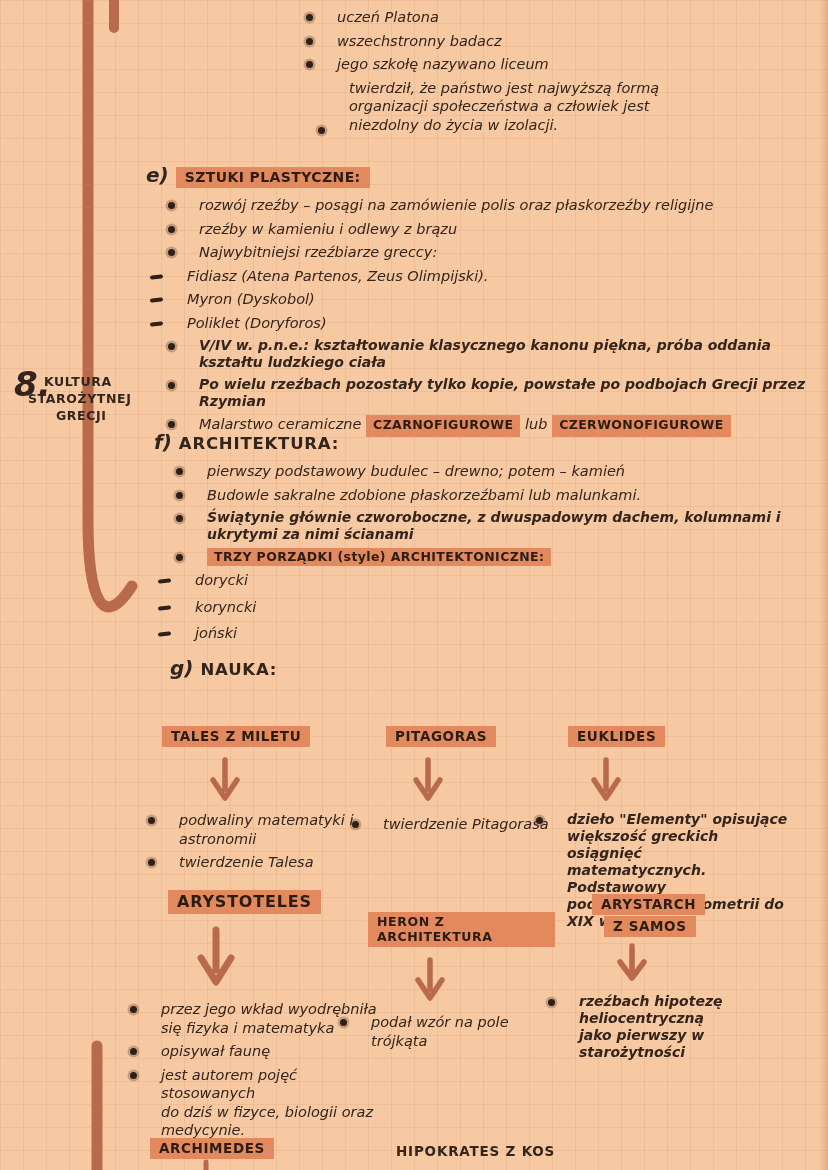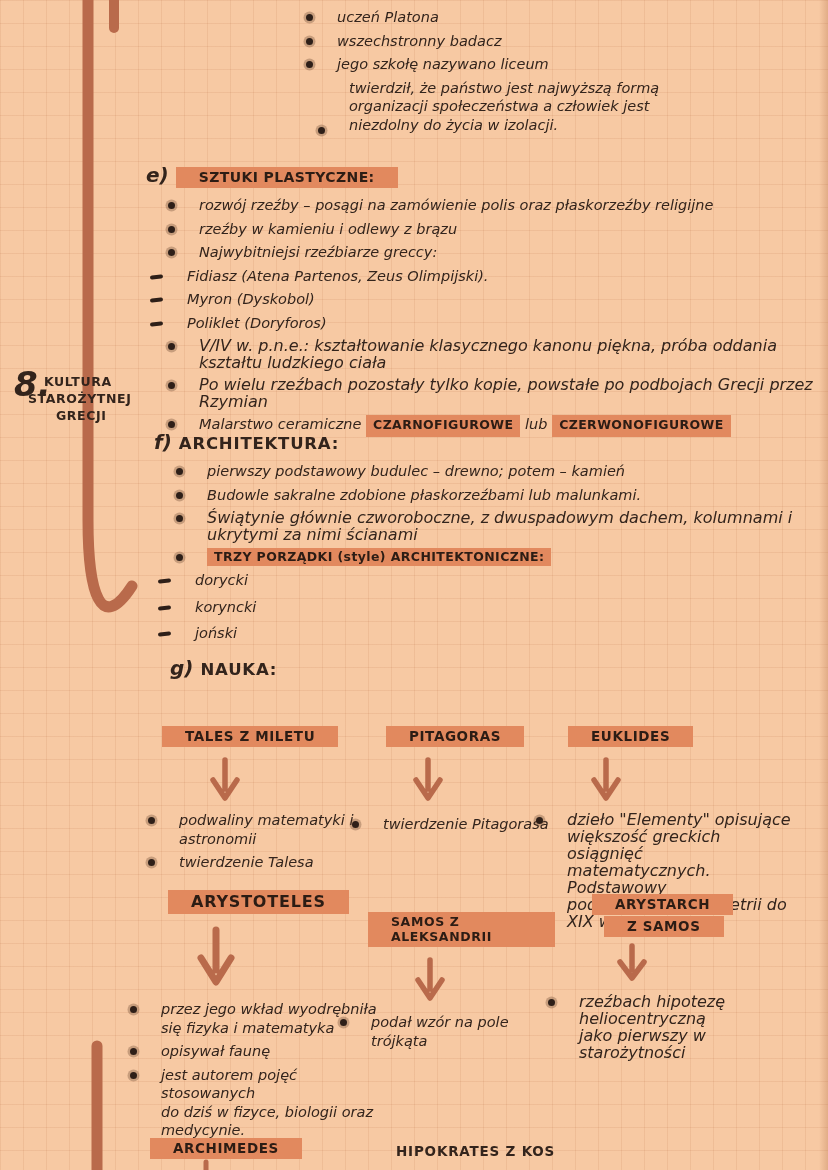--- a/index.html
+++ b/index.html
@@ -11,27 +11,27 @@
       linear-gradient(to bottom, rgba(198,124,82,0.16) 1px, transparent 1px);
     background-size:23px 23px;
     font-family:"DejaVu Sans", sans-serif;
     color:#33241c;
   }
   .decor { position:absolute; left:0; top:0; z-index:1; pointer-events:none; }
   .edge-right { position:absolute; right:0; top:0; width:9px; height:100%;
     background:linear-gradient(to left, rgba(170,100,62,0.28), rgba(170,100,62,0)); z-index:3; }
   .abs { position:absolute; z-index:2; }
   .txt { font-size:14.5px; line-height:18.5px; white-space:pre-line; font-style:italic; }
-  .small .txt, .txt.small { font-size:16px; line-height:17px; }
+  .small .txt, .txt.small { font-size:14px; line-height:17px;font-weight:bold; }
   .row { display:flex; gap:24px; margin-bottom:5px; align-items:flex-start; }
   .marker-dot { flex:0 0 auto; width:7px; height:7px; margin-top:6px; border-radius:50%;
     background:#2e1f18; box-shadow:0 0 0 2.5px rgba(90,55,38,0.30); }
   .marker-dash { flex:0 0 auto; width:13px; height:4px; margin-top:8px; border-radius:2px;
     background:#2e1f18; transform:rotate(-6deg); }
-  .hl { display:inline-block; background:#e2895e; color:#2c1c14; padding:2px 23px 3px;
+  .hl { display:inline-block; background:#e2895e; color:#2c1c14; padding:2px 9px 3px;
     font-weight:bold; font-style:normal; letter-spacing:0.4px; font-size:14px; }
   .hl-sm { font-size:12.5px; padding:1px 7px 2px; }
   .sec-header { font-size:18px; font-weight:bold; margin-bottom:8px; }
   .prefix { font-style:italic; font-weight:bold; font-size:20px; margin-right:7px; }
   .caps-title { font-weight:bold; letter-spacing:0.8px; font-size:16.5px; }
   .indent { margin-left:22px; }
   .dashrow { margin-left:-18px; }
   .num8 { position:absolute; left:0; top:-8px; font-size:34px; font-weight:bold; font-style:italic; }
   .ml { position:absolute; font-size:12.5px; font-weight:bold; letter-spacing:0.6px; }
   .scholar .name-box { margin-bottom:2px; }
@@ -240,21 +240,21 @@
         <span class="marker-dot"></span>
         <span class="txt">jest autorem pojęć stosowanych
 do dziś w fizyce, biologii oraz
 medycynie.</span>
       </div>
     </div>
   </div>
 
   <div class="abs scholar" style="left:340px; top:912px; width:215px;">
     <div class="name-box" style="margin-left:28px;">
-      <span class="hl name" style="font-size:12.5px;">SAMOS Z ALEKSANDRII</span>
+      <span class="hl name" style="font-size:12.5px;">HERON Z ARCHITEKTURA</span>
     </div>
     <svg class="arrow" style="margin:10px 0 10px 73px;" width="34" height="46" viewBox="0 0 34 46">
       <path d="M17 3 V32 M5 23 L17 41 L29 23" fill="none" stroke="#b96a4b" stroke-width="5.5" stroke-linecap="round" stroke-linejoin="round"></path>
     </svg>
     <div>
       <div class="row">
         <span class="marker-dot"></span>
         <span class="txt">podał wzór na pole
 trójkąta</span>
       </div>

